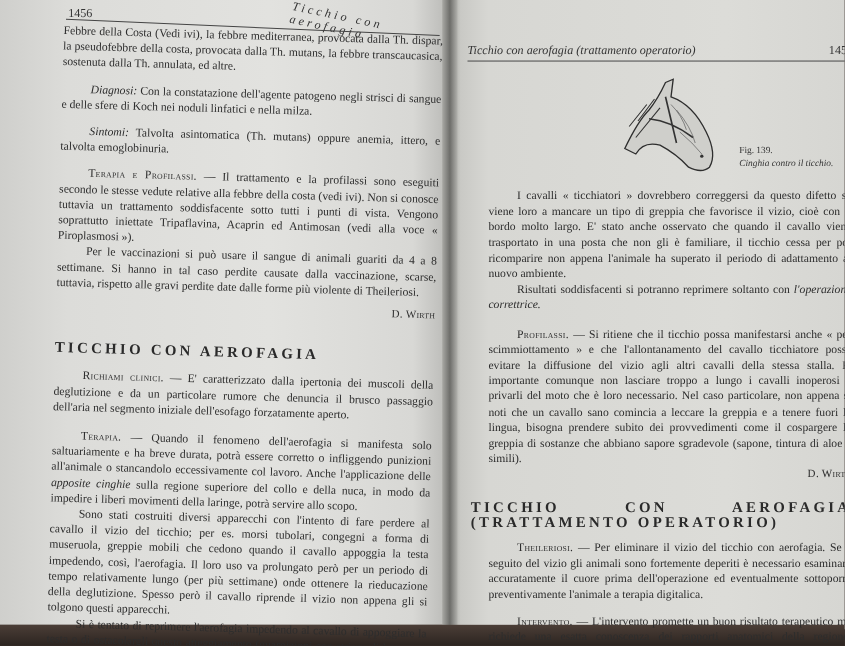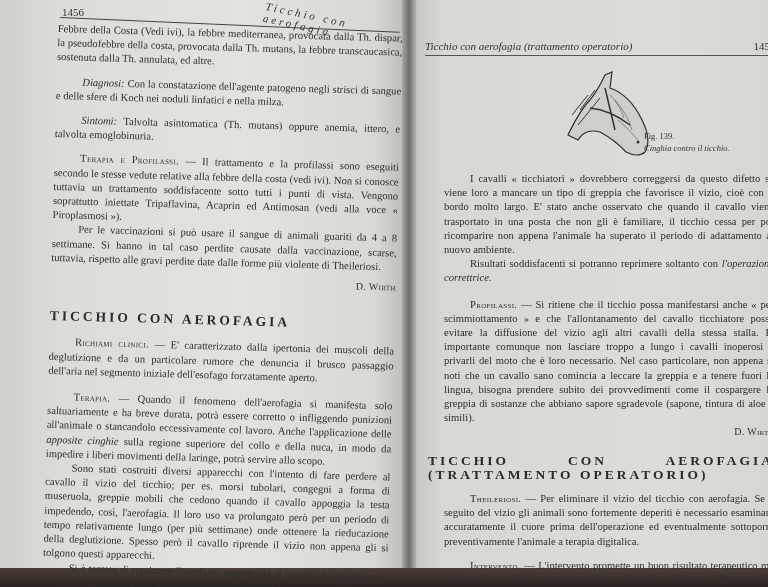--- a/index.html
+++ b/index.html
@@ -25,21 +25,21 @@
   .lp-rule{position:absolute;left:60px;top:17px;width:340px;border-top:1px solid #444;transform:rotate(2.5deg);transform-origin:0 0;}
   .heading{font-weight:bold;letter-spacing:3px;font-size:13.5px;color:#2a2a2a;}
   .sig{text-align:right;font-size:10px;}
   
   .rp-header{position:absolute;left:425px;top:40px;width:345px;font-size:11px;color:#333;}
   .rp-runhead{font-style:italic;}
   .rp-pageno{position:absolute;right:0;top:0;}
   .rp-rule{position:absolute;left:425px;top:55px;width:345px;border-top:1px solid #555;}
   .rp{position:absolute;left:444px;top:172px;width:330px;}
   .fig{position:absolute;left:560px;top:70px;width:95px;height:90px;}
-  .fig-caption{position:absolute;left:644px;top:130px;font-size:8.5px;line-height:12px;color:#333;}
+  .fig-caption{position:absolute;left:672px;top:130px;font-size:8.5px;line-height:12px;color:#333;}
   .footer-note{position:absolute;left:444px;top:588px;font-size:11px;color:#444;}
 </style>
 </head>
 <body>
 
 <div class="spread">
   <div class="page-left"></div>
   <div class="page-right"></div>
   <div class="gutter"></div>
 </div>

